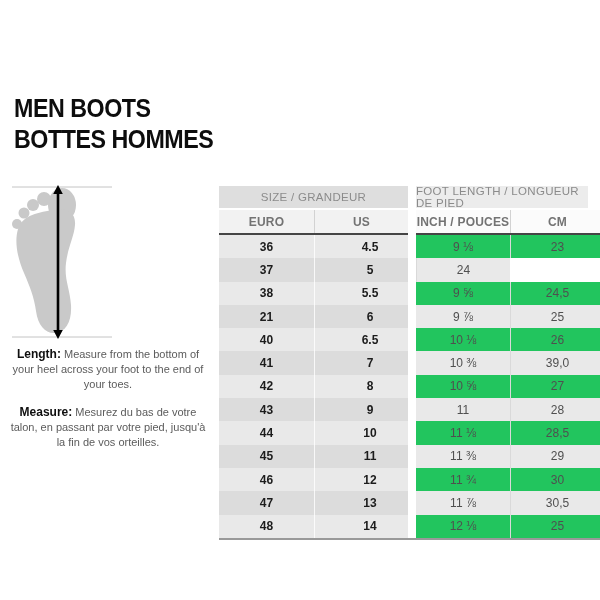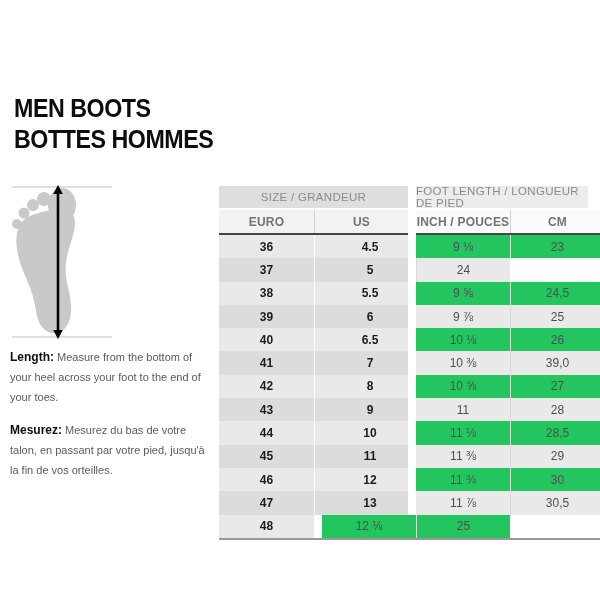--- a/index.html
+++ b/index.html
@@ -14,21 +14,21 @@
     line-height: 31px; letter-spacing: -0.5px;
     transform: scaleX(0.93); transform-origin: left top;
     white-space: nowrap;
   }
 
   
   .foot-fig { position: absolute; left: 8px; top: 181px; }
 
   
   .guide { position: absolute; left: 10px; top: 347px; width: 196px; }
-  .guide p { font-size: 11px; line-height: 20px; color: #5b5b5b; margin-bottom: 13px; }
+  .guide p { font-size: 11px; line-height: 15px; color: #5b5b5b; margin-bottom: 13px; text-align: center; }
   .guide strong { font-size: 12px; color: #0f0f0f; }
 
   
   .size-table { position: absolute; left: 219px; top: 186px; width: 385px; }
   .grp-row { display: flex; height: 22px; margin-bottom: 2px; }
   .grp-cell { display: flex; align-items: center; justify-content: center;
               font-size: 11.5px; color: #8b8b8b; letter-spacing: 0.3px; }
   .grp-size { width: 189px; background: #dedede; }
   .col-gap { width: 8px; background: transparent; }
   .grp-foot { width: 172px; background: #ececec; }
@@ -91,21 +91,21 @@
     <g>
       <line x1="50" y1="10" x2="50" y2="152" stroke="#000000" stroke-width="2.6"></line>
       <polygon points="50,4 45.2,13 54.8,13" fill="#000000"></polygon>
       <polygon points="50,158 45.2,149 54.8,149" fill="#000000"></polygon>
     </g>
   </svg>
 
   <div class="guide">
     <p><strong>Length:</strong>
       <span>Measure from the bottom of your heel across your foot to the end of your toes.</span></p>
-    <p><strong>Mesurez:</strong>
+    <p><strong>Measure:</strong>
       <span>Mesurez du bas de votre talon, en passant par votre pied, jusqu'à la fin de vos orteilles.</span></p>
   </div>
 
   <div class="size-table">
 
     <div class="grp-row">
       <div class="grp-cell grp-size">SIZE / GRANDEUR</div>
       <div class="col-gap"></div>
       <div class="grp-cell grp-foot">FOOT LENGTH / LONGUEUR DE PIED</div>
     </div>
@@ -141,21 +141,21 @@
 
       <div class="body-row odd">
         <div class="cell left c-euro">38</div>
         <div class="cell left c-us">5.5</div>
         <div class="col-gap"></div>
         <div class="cell right c-inch">9 ⅝</div>
         <div class="cell right c-cm">24,5</div>
       </div>
 
       <div class="body-row even">
-        <div class="cell left c-euro">39</div>
+        <div class="cell left c-euro">21</div>
         <div class="cell left c-us">6</div>
         <div class="col-gap"></div>
         <div class="cell right c-inch">9 ⅞</div>
         <div class="cell right c-cm">25</div>
       </div>
 
       <div class="body-row odd">
         <div class="cell left c-euro">40</div>
         <div class="cell left c-us">6.5</div>
         <div class="col-gap"></div>
@@ -214,20 +214,21 @@
       <div class="body-row even">
         <div class="cell left c-euro">47</div>
         <div class="cell left c-us">13</div>
         <div class="col-gap"></div>
         <div class="cell right c-inch">11 ⅞</div>
         <div class="cell right c-cm">30,5</div>
       </div>
 
       <div class="body-row odd">
         <div class="cell left c-euro">48</div>
+        <div class="cell left c-us">14</div>
         <div class="col-gap"></div>
         <div class="cell right c-inch">12 ⅛</div>
         <div class="cell right c-cm">25</div>
       </div>
 
     </div>
   </div>
 </div>
 
 </body></html>

